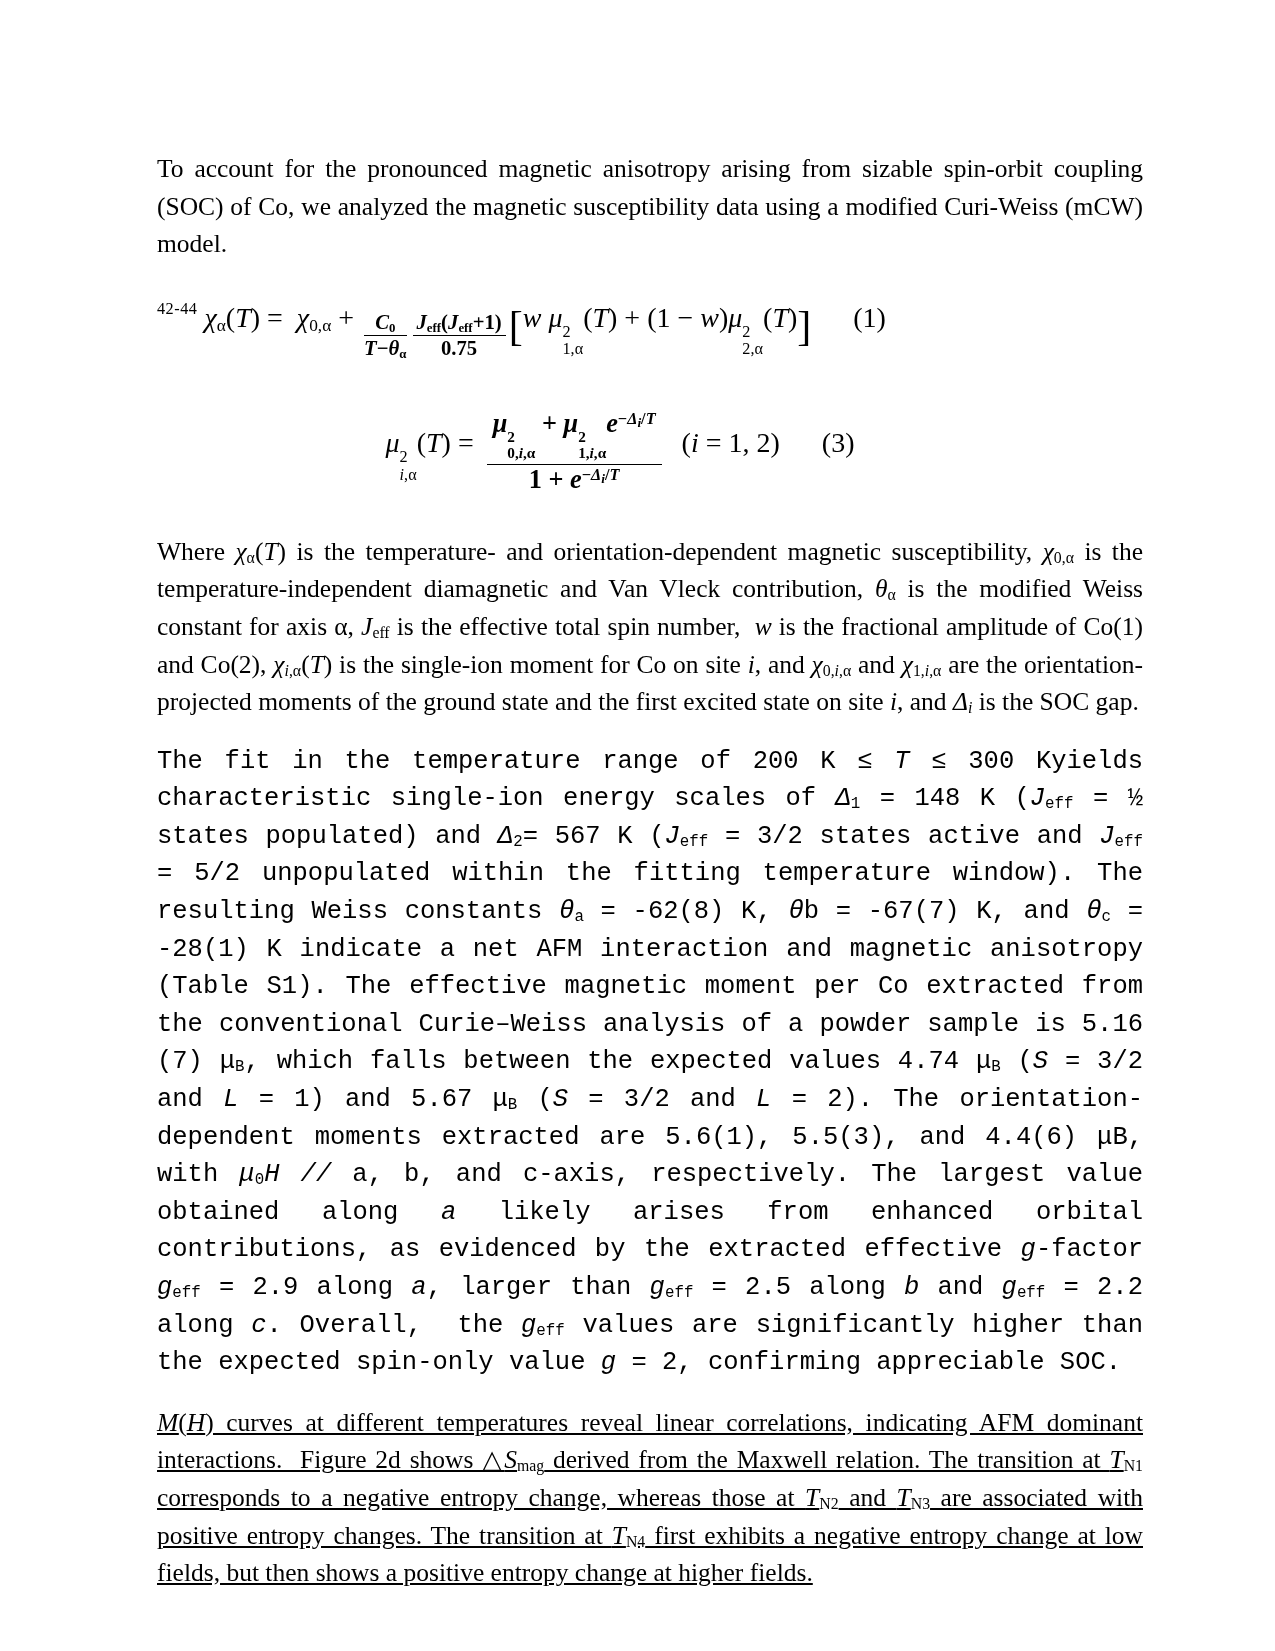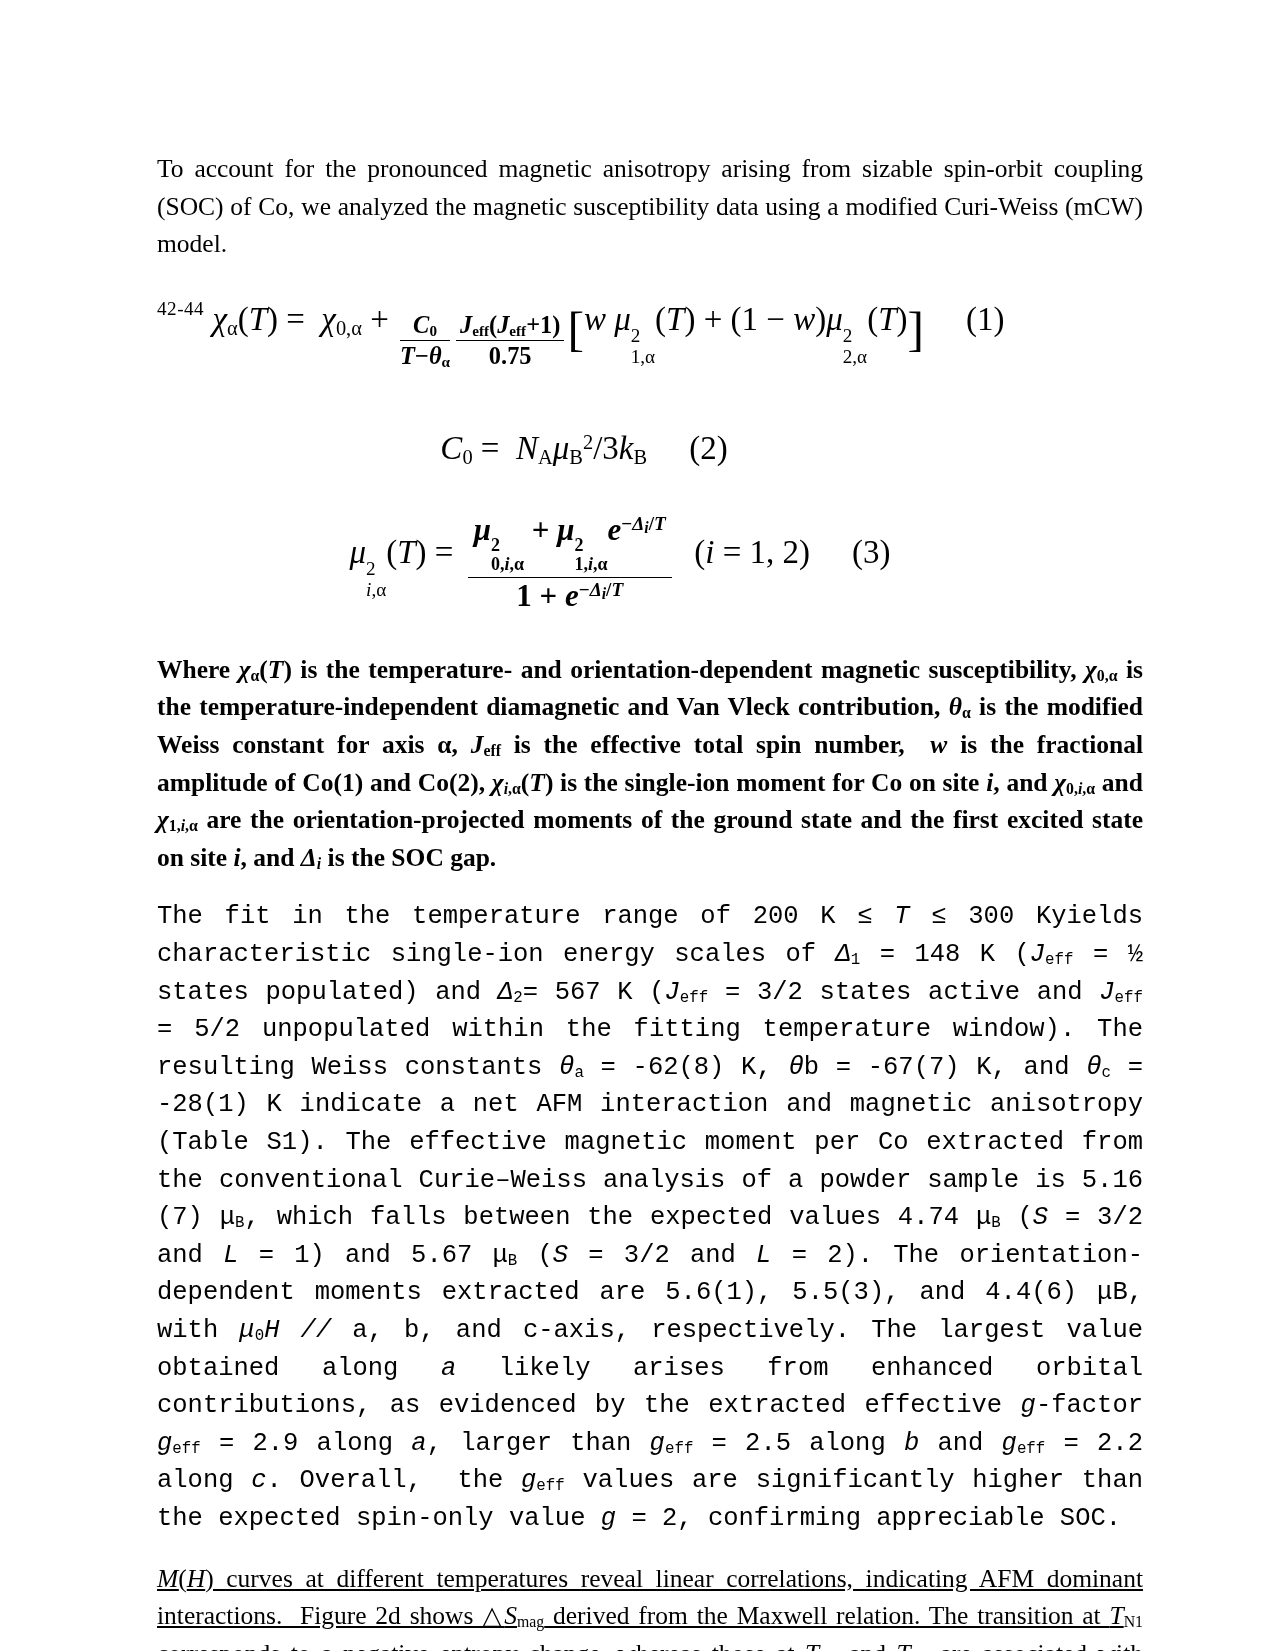--- a/index.html
+++ b/index.html
@@ -8,58 +8,55 @@
     font-family:"Liberation Serif","DejaVu Serif",serif;color:#000000;
     -webkit-font-smoothing:antialiased;
   }
   .content{position:absolute;left:143px;top:150px;width:986px;margin-left:14px;}
   .para{font-size:25.5px;line-height:37.6px;text-align:justify;margin:0;}
   .para i{font-style:italic;}
   sub{font-size:0.62em;line-height:0;vertical-align:-0.22em;}
   sup{font-size:0.62em;line-height:0;vertical-align:0.5em;}
   sup sub, sub sub{font-size:0.82em;}
   
-  .eq{font-size:33px;white-space:nowrap;}
+  .eq{font-size:28px;white-space:nowrap;}
   .eq1{margin:14px 0 0 0;line-height:64px;}
   .eqref{font-size:0.58em;vertical-align:0.8em;letter-spacing:0.5px;}
   .frac{display:inline-block;text-align:center;vertical-align:-1.02em;line-height:1.14;margin:0 3px;font-weight:bold;}
   .frac .fn{display:block;font-size:0.74em;border-bottom:1.7px solid #000;padding:0 4px 1px 4px;}
   .frac .fd{display:block;font-size:0.74em;padding-top:1px;}
   .fracbig{vertical-align:-1.28em;margin:0 6px;}
   .fracbig .fn,.fracbig .fd{font-size:0.94em;padding:0 6px 2px 6px;}
   .bigb{font-size:1.5em;vertical-align:-0.3em;}
   .ss{display:inline-flex;flex-direction:column;align-items:flex-start;font-size:0.58em;line-height:1.08;vertical-align:-0.62em;text-align:left;}
   .ss span{display:block;}
   .eqnum{margin-left:42px;}
   .eq2wrap{margin-top:58px;text-align:center;line-height:40px;}
   .eq2wrap .inner{position:relative;left:-66px;}
   .eq3wrap{margin-top:44px;text-align:center;line-height:76px;}
   .eq3wrap .inner{position:relative;left:-30px;}
-  .pwhere{margin-top:36px;font-weight:bold;}
+  .pwhere{margin-top:36px;}
   .pfit{margin-top:22px;font-family:Liberation Mono, monospace;}
   .pmh{margin-top:22px;text-decoration:underline;}
 </style>
 </head>
 <body style="background: rgb(255, 255, 255); color: rgb(0, 0, 0);">
 
 <div class="content">
 
   <p class="para">To account for the pronounced magnetic anisotropy arising from sizable spin-orbit coupling (SOC) of Co, we analyzed the magnetic susceptibility data using a modified Curi-Weiss (mCW) model.</p>
 
   <div class="eq eq1"><span class="eqref">42-44</span> <i>χ</i><sub>α</sub>(<i>T</i>) = &nbsp;<i>χ</i><sub>0,α</sub> + <span class="frac"><span class="fn"><i>C</i><sub>0</sub></span><span class="fd"><i>T</i>−<i>θ</i><sub>α</sub></span></span><span class="frac"><span class="fn"><i>J</i><sub>eff</sub>(<i>J</i><sub>eff</sub>+1)</span><span class="fd">0.75</span></span><span class="bigb">[</span><i>w</i> <span class="msq"><i>μ</i><span class="ss">
           <span>2</span>
           <span>1,α</span>
         </span></span>(<i>T</i>) + (1 − <i>w</i>)<span class="msq"><i>μ</i><span class="ss">
           <span>2</span>
           <span>2,α</span>
         </span></span>(<i>T</i>)<span class="bigb">]</span><span class="eqnum">(1)</span></div>
 
-  <div class="eq eq2wrap">
-    <span class="inner"><i>C</i><sub>0</sub> = &nbsp;<i>N</i><sub>A</sub><i>μ</i><sub>B</sub><sup>2</sup>/3<i>k</i><sub>B</sub><span class="eqnum">(2)</span></span>
-  </div>
 
   <div class="eq eq3wrap">
     <span class="inner"><span class="msq"><i>μ</i><span class="ss">
             <span>2</span>
             <span><i>i</i>,α</span>
           </span></span>(<i>T</i>) = <span class="frac fracbig"><span class="fn"><span class="msq"><i>μ</i><span class="ss">
                 <span>2</span>
                 <span>0,<i>i</i>,α</span>
               </span></span> + <span class="msq"><i>μ</i><span class="ss">
                 <span>2</span>

